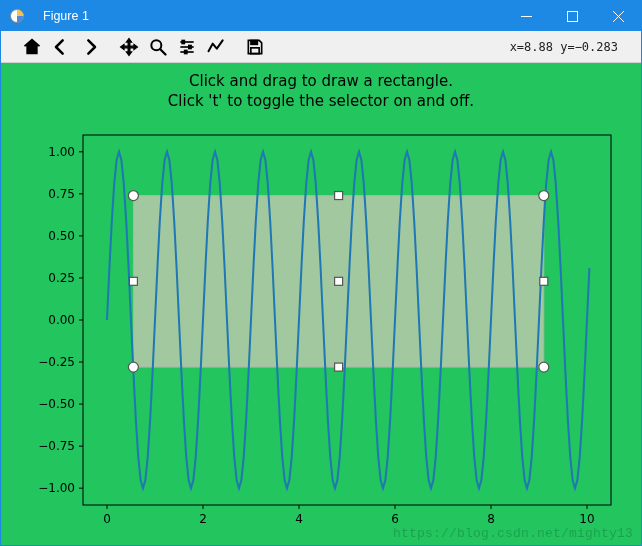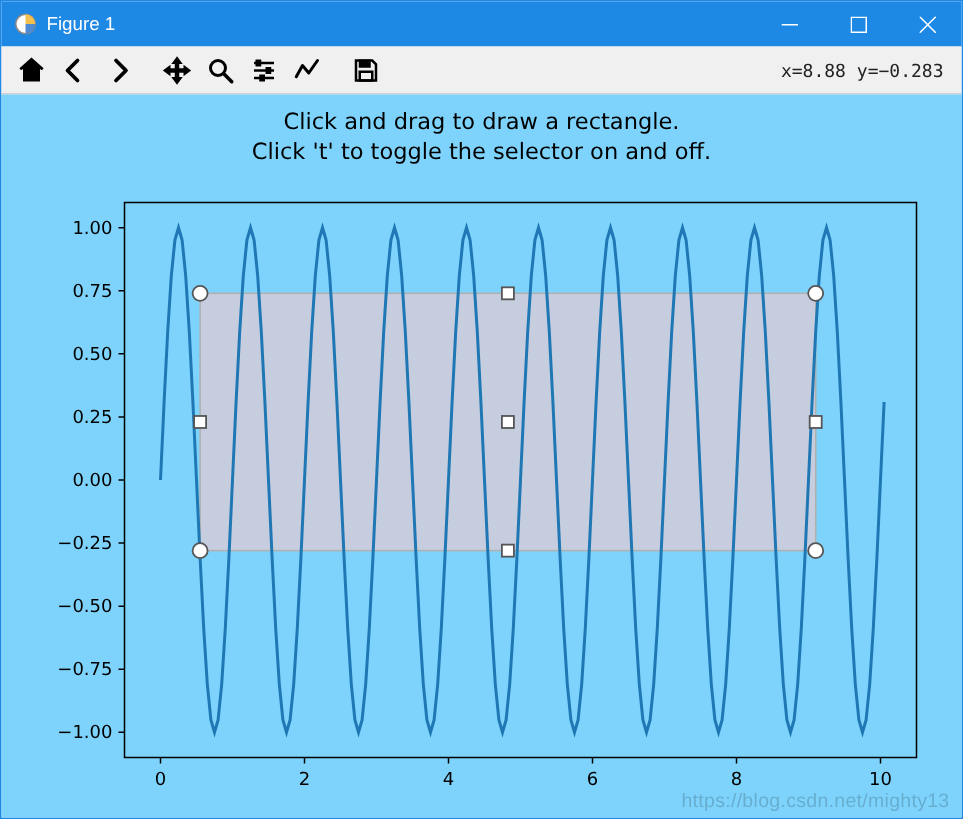--- a/index.html
+++ b/index.html
@@ -1,33 +1,33 @@
 <!DOCTYPE html>
 <html><head>
 <meta charset="utf-8">
 <style>
   * { box-sizing: border-box; margin: 0; padding: 0; }
   body { font-family: "Segoe UI", Arial, sans-serif; font-size: 13px; background: #fff; }
   .window { width: 642px; height: 546px; border: 1px solid #1e88e5; display: flex; flex-direction: column; }
-  .titlebar { height: 30px; background: #1e88e5; color: #fff; display: flex; align-items: center; }
+  .titlebar { height: 30px; background: #1e88e5; color: #fff; display: flex; align-items: center; gap: 12px; }
   .titlebar .icon { width: 16px; height: 16px; margin: 0 6px 0 8px; }
   .titlebar .title { flex: 1; font-size: 12.5px; }
   .winbtns { display: flex; }
   .winbtn { width: 46px; height: 30px; display: flex; align-items: center; justify-content: center; color: #fff; }
   .winbtn svg { width: 11px; height: 11px; }
-  .toolbar { height: 32px; background: #f0f0f0; border-bottom: 1px solid #d0d0d0; display: flex; align-items: center; padding: 0 6px; }
+  .toolbar { height: 32px; background: #f0f0f0; border-bottom: 1px solid #d0d0d0; display: flex; align-items: center; padding: 0 17px; }
   .tbtn { width: 28px; height: 26px; display: flex; align-items: center; justify-content: center; margin-right: 1px; border-radius: 2px; }
   .tbtn svg { width: 20px; height: 20px; stroke: #000; fill: none; stroke-width: 1.6; }
   .sep { width: 10px; }
   .coord { margin-left: auto; font-family: monospace; font-size: 12px; color: #222; padding-right: 6px; }
-  .canvas { flex: 1; position: relative; background: #7dd3fc; }
+  .canvas { flex: 1; position: relative; background: #22c55e; }
   .chart-title { text-align: center; font-family: "DejaVu Sans", Arial, sans-serif; font-size: 15px; color: #000; line-height: 1.35; padding-top: 8px; }
   svg.plot { position: absolute; left: 0; top: 0; }
   .ticklbl { font-family: "DejaVu Sans", Arial, sans-serif; font-size: 12px; fill: #000; }
-  .watermark { position: absolute; right: 8px; bottom: 4px; font-size: 13px; color: rgba(0,0,0,0.18); font-family: Liberation Sans, sans-serif; letter-spacing: .2px; margin-left: 13px; }
+  .watermark { position: absolute; right: 8px; bottom: 4px; font-size: 13px; color: rgba(0,0,0,0.18); font-family: Liberation Mono, monospace; letter-spacing: .2px; margin-left: 13px; }
 </style>
 </head>
 <body>
 
 <div class="window">
 
   <div class="titlebar">
     <span class="icon">
       <svg viewBox="0 0 16 16">
           <circle cx="8" cy="8" r="6.5" fill="#fff" stroke="#888"></circle>

